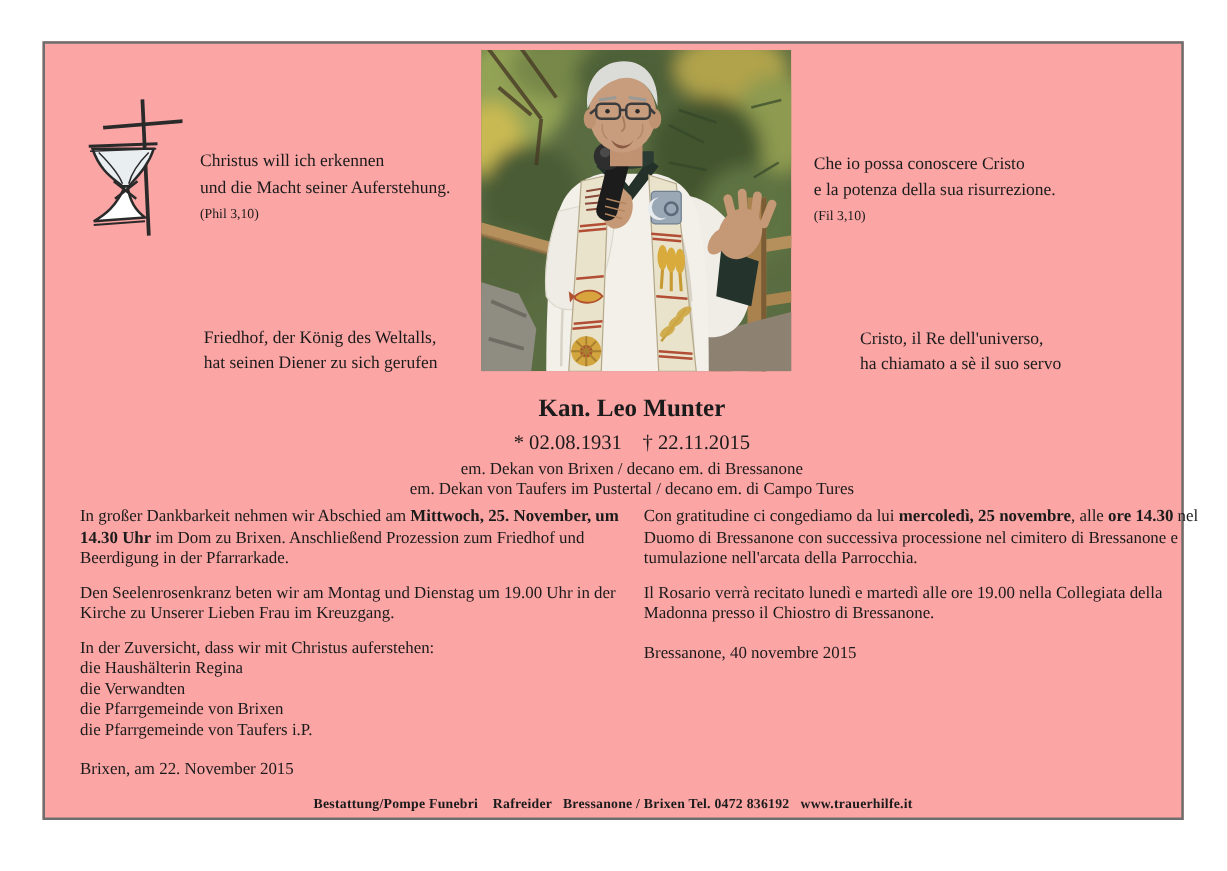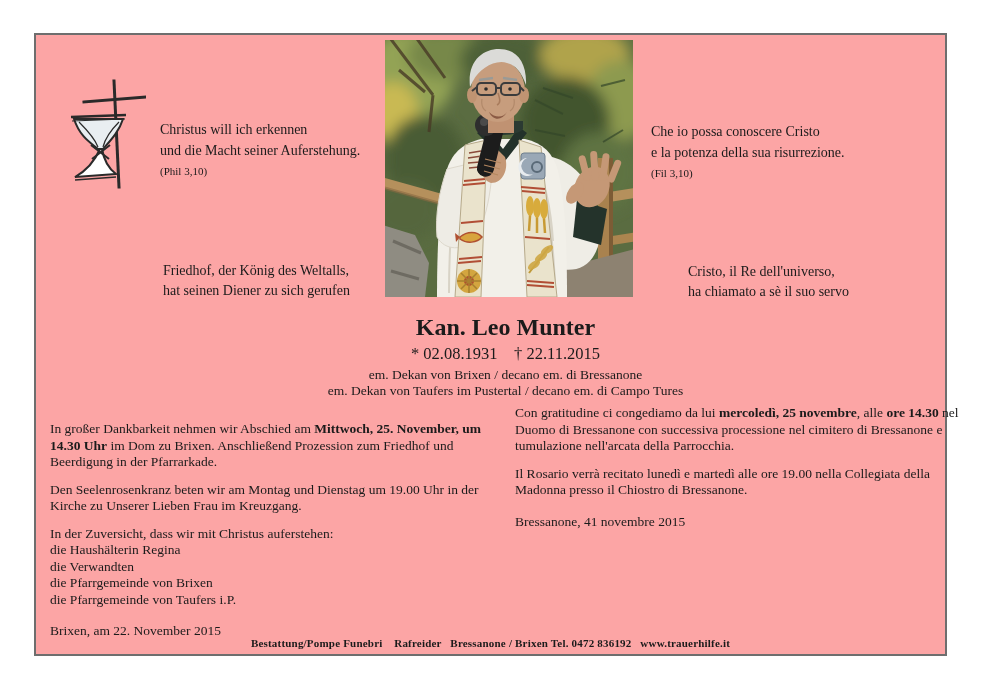--- a/index.html
+++ b/index.html
@@ -17,26 +17,26 @@
   .quote{font-size:14px;line-height:21px;white-space:nowrap;}
   .quote .ref{font-size:11px;}
   .q-de-top{left:124px;top:84px;}
   .q-it-top{left:615px;top:86px;}
   .quote2{font-size:14px;line-height:20px;white-space:nowrap;}
   .q-de-bot{left:127px;top:226px;}
   .q-it-bot{left:640px;top:227px;margin-left:12px;}
   .photo{left:349px;top:5px;width:248px;height:257px;}
   .photo svg{display:block;width:248px;height:257px;}
   .center-block{left:30px;right:0;top:277px;text-align:center;}
-  .name{font-size:24px;font-weight:bold;line-height:30px;}
+  .name{font-size:20px;font-weight:bold;line-height:30px;}
   .dates{font-size:16.5px;line-height:20px;margin-top:2px;white-space:pre;}
   .titleline{font-size:13.5px;line-height:16px;}
   .titleline.first{margin-top:3px;}
   .col{font-size:13.5px;line-height:16.5px;}
-  .col-left{left:14px;top:370px;width:442px;margin-top:16px;}
+  .col-left{left:28px;top:370px;width:442px;}
   .col-right{left:479px;top:370px;width:450px;}
   .col p{margin:0 0 11px 0;}
   .mourners div{white-space:nowrap;}
   .dateline{margin-top:15px;white-space:nowrap;}
   .footer{
     left:0;right:0;top:602px;text-align:center;
     font-size:11px;font-weight:bold;white-space:pre;letter-spacing:.2px;
   }
 </style>
 </head>
@@ -227,18 +227,18 @@
       <div>die Verwandten</div>
       <div>die Pfarrgemeinde von Brixen</div>
       <div>die Pfarrgemeinde von Taufers i.P.</div>
     </div>
     <div class="dateline">Brixen, am 22. November 2015</div>
   </div>
 
   <div class="abs col col-right">
     <p><span>Con gratitudine ci congediamo da lui </span><b>mercoledì, 25 novembre</b><span>, alle </span><b>ore 14.30</b><span> nel Duomo di Bressanone con successiva processione nel cimitero di Bressanone e tumulazione nell'arcata della Parrocchia.</span></p>
     <p>Il Rosario verrà recitato lunedì e martedì alle ore 19.00 nella Collegiata della Madonna presso il Chiostro di Bressanone.</p>
-    <div class="dateline">Bressanone, 41 novembre 2015</div>
+    <div class="dateline">Bressanone, 40 novembre 2015</div>
   </div>
 
   <div class="abs footer">Bestattung/Pompe Funebri    Rafreider   Bressanone / Brixen Tel. 0472 836192   www.trauerhilfe.it</div>
 
 </div>
 
 </body></html>

